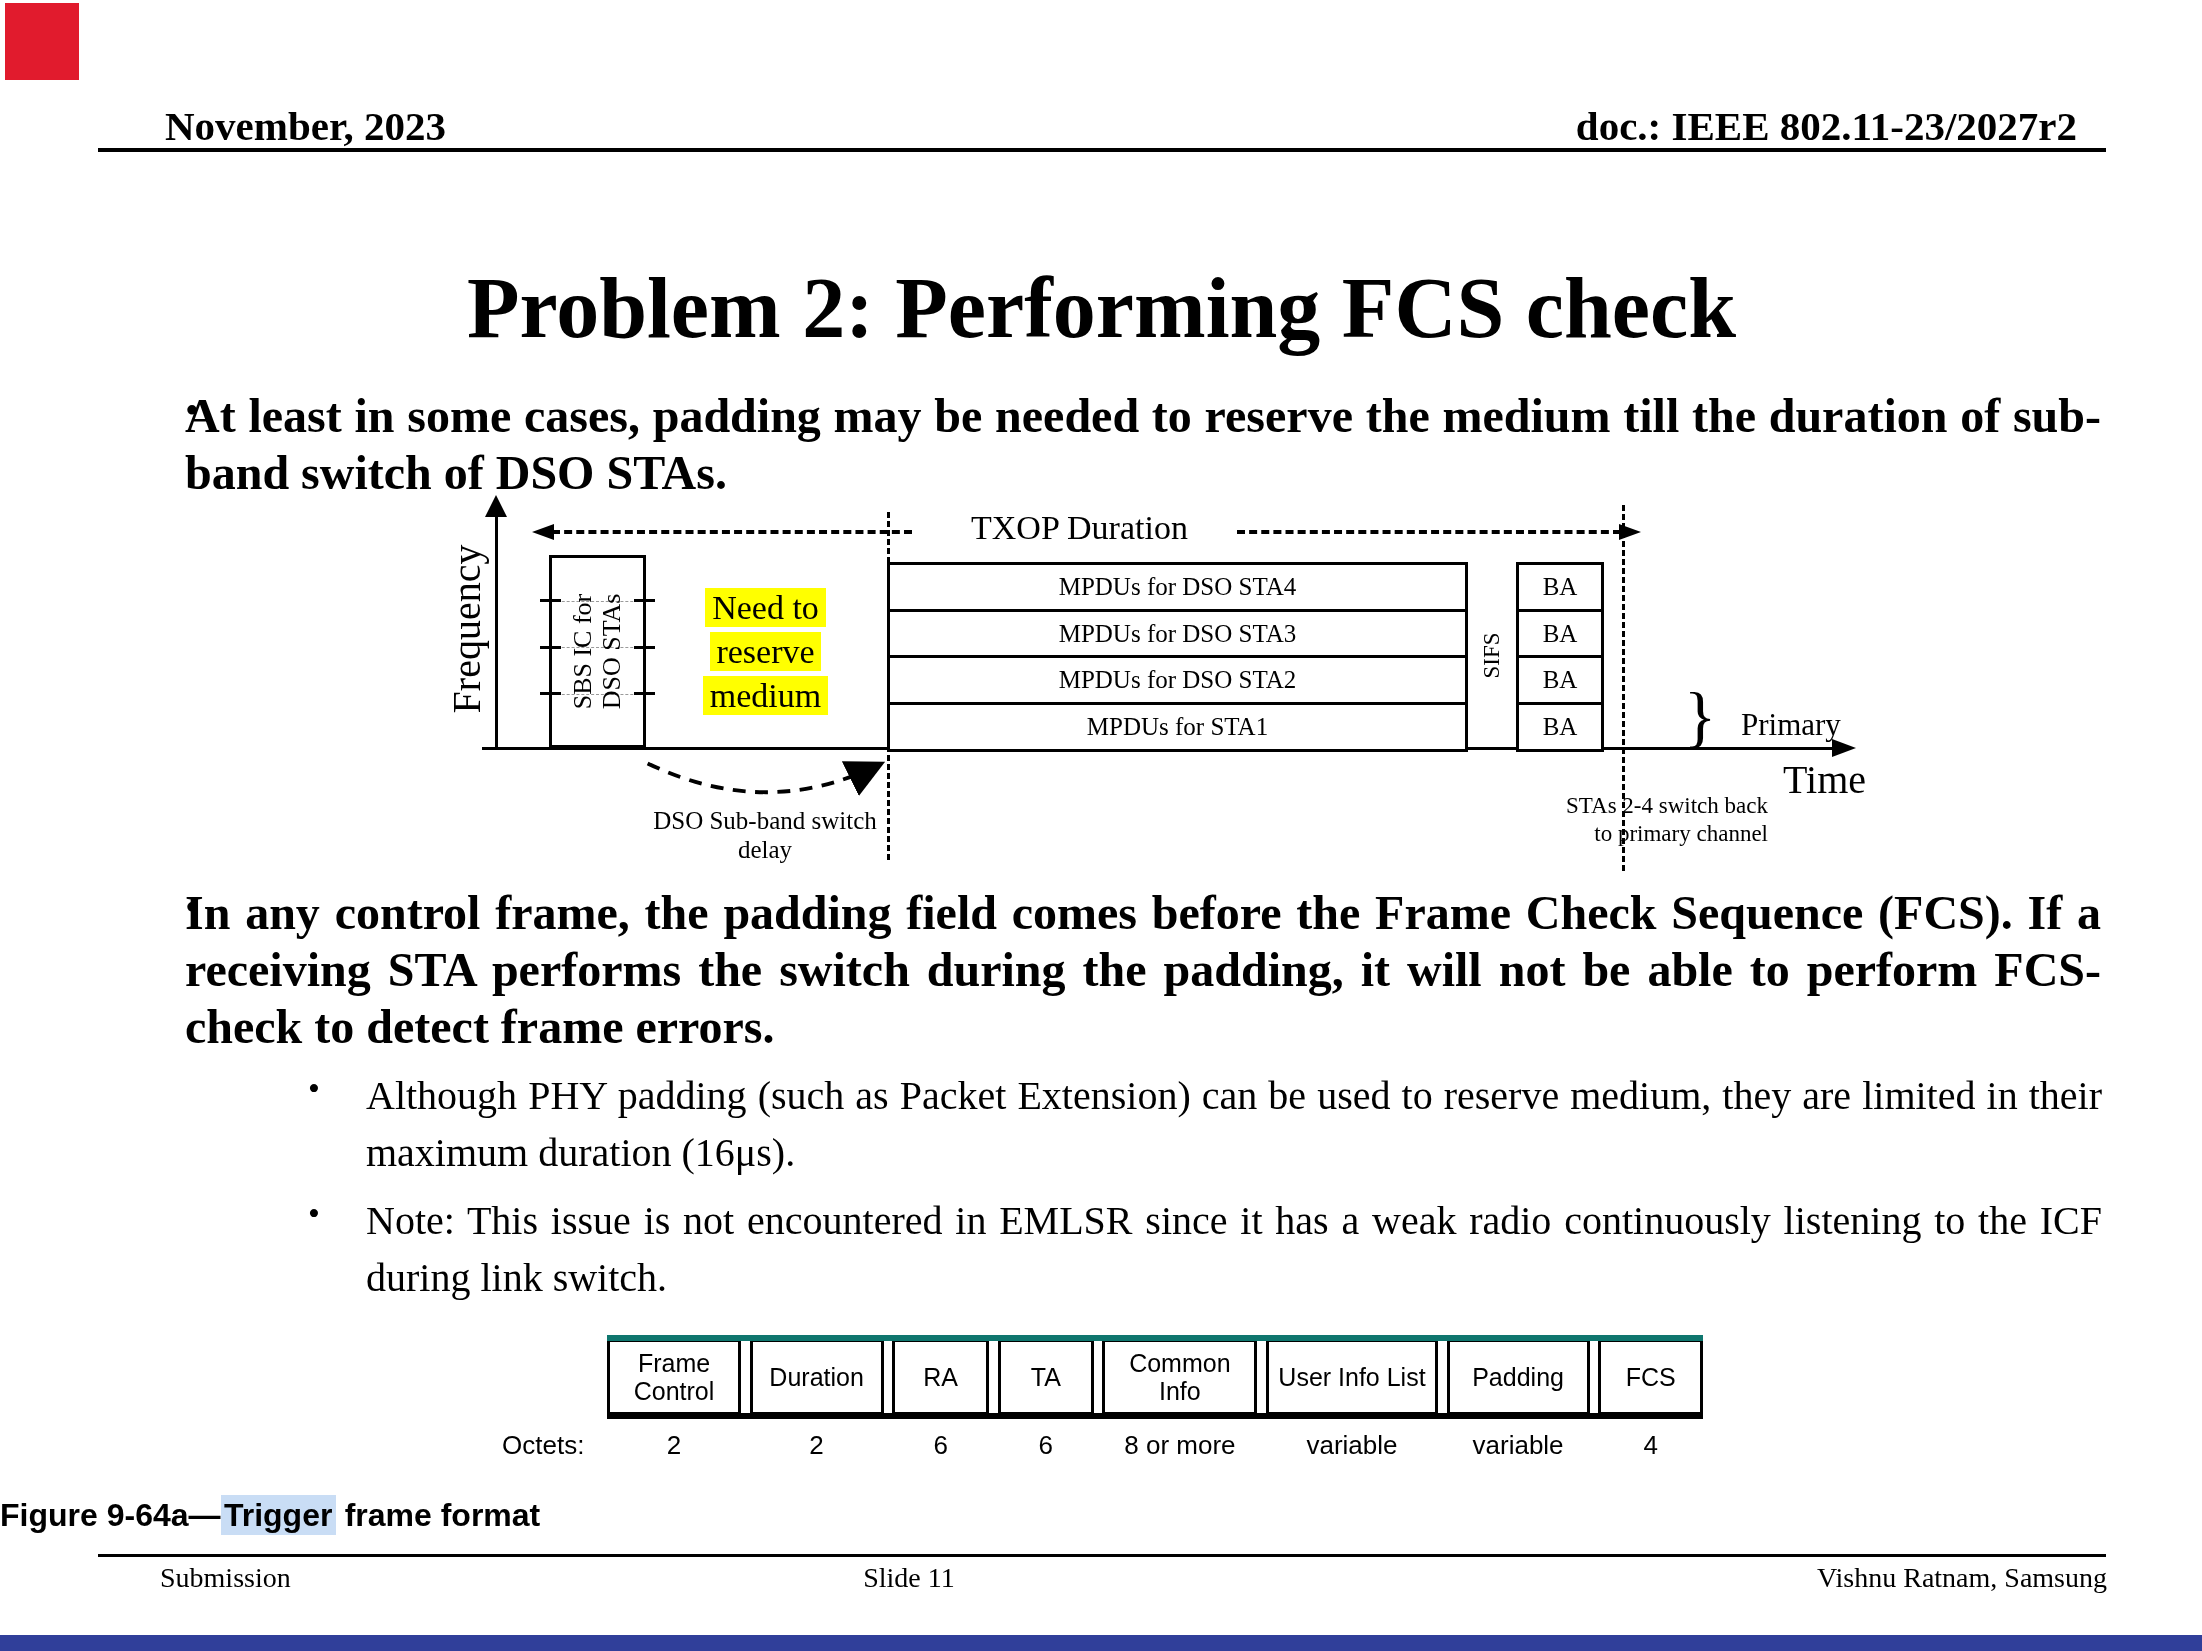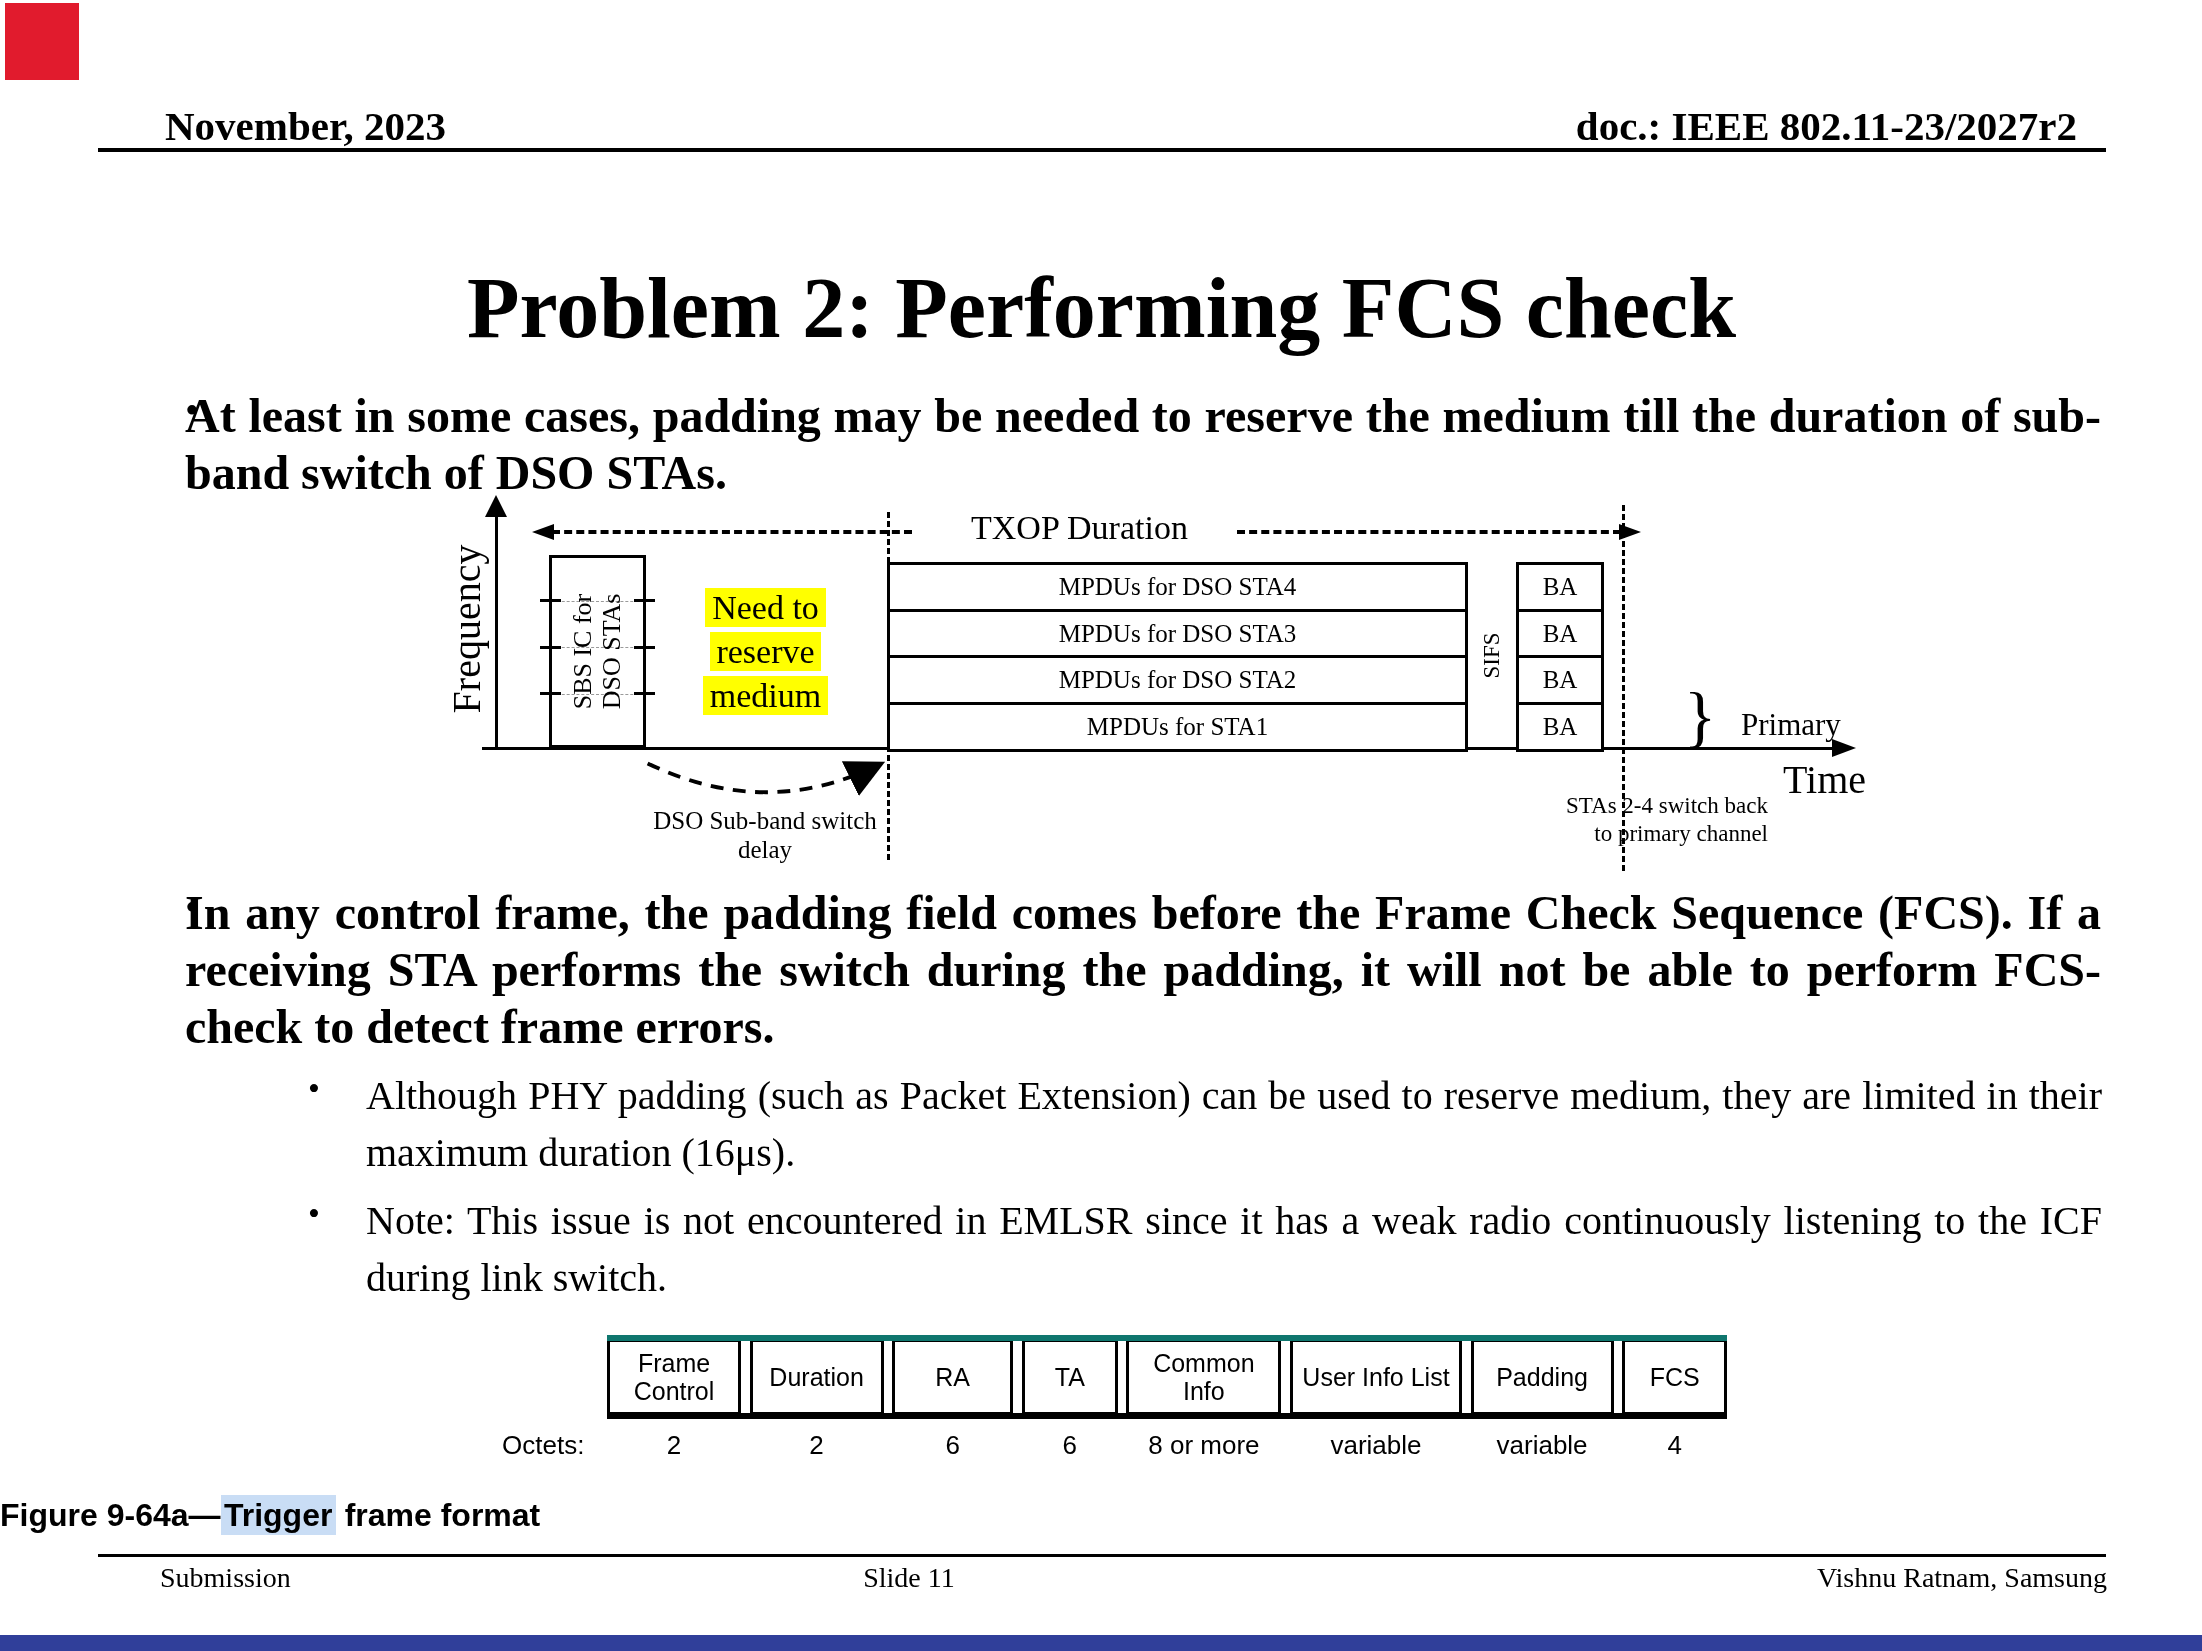--- a/index.html
+++ b/index.html
@@ -96,21 +96,21 @@
      font-size:25px;line-height:28px;}
   #octets-row{left:607px;top:1430px;display:flex;gap:8.6px;font-family:"Liberation Sans",sans-serif;
      font-size:26px;}
   .foc{text-align:center;}
   #octets-label{position:absolute;left:-105px;top:0;width:99px;text-align:left;}
 
   #table-caption{left:0;top:1497px;width:2203px;text-align:left;
      font-family:"Liberation Sans",sans-serif;font-size:32px;font-weight:bold;}
   #caption-highlight{background:#c9ddf5;padding:1.7px 3.4px;}
 
-  .c1{width:134px;} .c2{width:134px;} .c3{width:121px;} .c4{width:96px;}
+  .c1{width:134px;} .c2{width:134px;} .c3{width:97px;} .c4{width:96px;}
   .c5{width:155px;} .c6{width:172px;} .c7{width:143px;} .c8{width:105px;}
 </style>
 </head>
 <body>
 
 <div id="page">
 
   <div id="red-corner" class="abs"></div>
   <div id="blue-bar" class="abs"></div>
 

